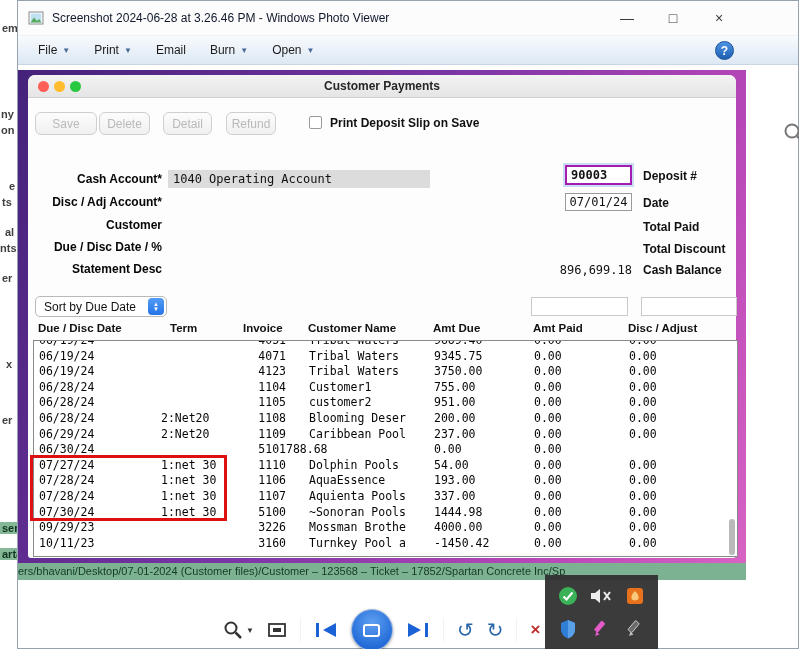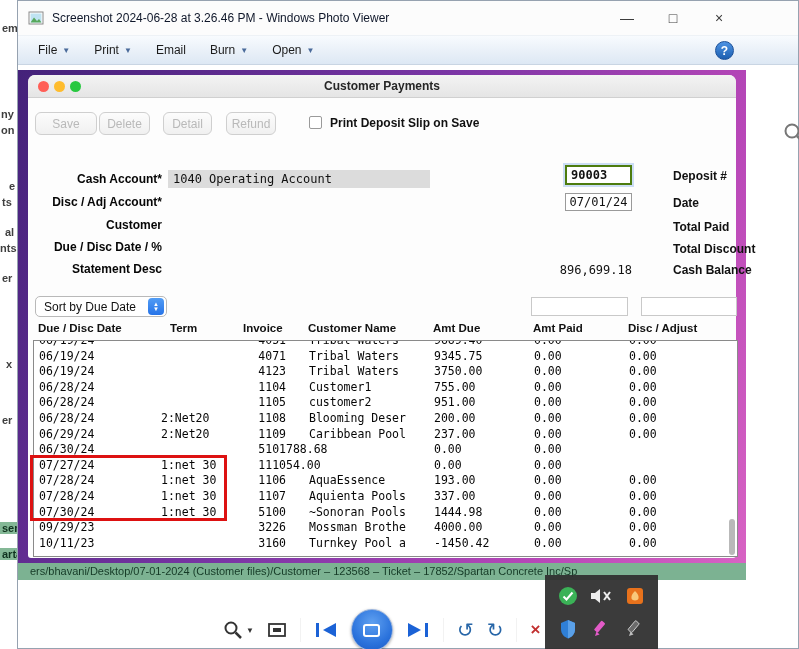--- a/index.html
+++ b/index.html
@@ -45,25 +45,25 @@
     background:linear-gradient(#fcfcfc,#f0f0f0); color:#b9b9b9; font-size:12px;
     display:flex; align-items:center; justify-content:center; }
   .chk { position:absolute; left:281px; top:41px; width:13px; height:13px; border:1px solid #9a9a9a; background:#fff; border-radius:2px; }
   .chk-label { position:absolute; left:302px; top:41px; font-weight:bold; font-size:12px; }
 
   .f-label { position:absolute; left:0; width:134px; text-align:right; font-weight:bold; font-size:12px; color:#060606; height:14px; line-height:14px; }
   .f-field { position:absolute; left:140px; width:262px; height:18px; background:#dcdcdc;
     font-family:"DejaVu Sans Mono", monospace; font-size:12px; line-height:18px; padding-left:5px; color:#111; }
 
   .dep-field { position:absolute; left:537px; top:90px; width:67px; height:20px; background:#fff;
-    border:2px solid #4d7c0f; box-shadow:0 0 0 2px rgba(110,160,230,.35);
+    border:2px solid #a21caf; box-shadow:0 0 0 2px rgba(110,160,230,.35);
     font-family:"DejaVu Sans Mono", monospace; font-weight:bold; font-size:12px; line-height:16px; padding-left:4px; }
   .date-field { position:absolute; left:537px; top:118px; width:67px; height:18px; background:#fff; border:1px solid #9a9a9a;
     font-family:"DejaVu Sans Mono", monospace; font-size:12px; line-height:16px; text-align:center; }
-  .r-label { position:absolute; left:645px; font-weight:bold; font-size:12px; white-space:nowrap; }
+  .r-label { position:absolute; left:615px; font-weight:bold; font-size:12px; white-space:nowrap; }
   .cash-balance { position:absolute; left:500px; top:188px; width:104px; text-align:right;
     font-family:"DejaVu Sans Mono", monospace; font-size:12px; }
 
   .sort-select { position:absolute; left:7px; top:221px; width:132px; height:21px; background:#fff;
     border:1px solid #b9b9b9; border-radius:5px; font-size:12px; display:flex; align-items:center; padding-left:8px; }
   .stepper { position:absolute; right:2px; top:1px; width:16px; height:17px; border-radius:4px;
     background:linear-gradient(#529df5,#2673e8); color:#fff; display:flex; flex-direction:column;
     align-items:center; justify-content:center; }
   .stepper span { font-size:6px; line-height:5px; }
 
@@ -77,21 +77,21 @@
   .grid-row:first-child { margin-top:-8px; }
   .gc { overflow:hidden; white-space:nowrap; }
   .c0 { padding-left:5px; } .c1 { padding-left:2px; } .c2 { text-align:right; }
   .c3 { padding-left:23px; } .c4,.c5,.c6 { text-align:left; }
   .grid-header .c1 { padding-left:12px; }
   .scroll-thumb { position:absolute; right:2px; top:178px; width:6px; height:36px; background:#b9b9b9; border-radius:3px; }
 
   .red-box { position:absolute; left:30px; top:455px; width:197px; height:66px; border:3px solid #dd1111; z-index:30; }
 
   .path-bar { position:absolute; left:0; top:493px; width:728px; height:17px; background:#7cb292;
-    color:#153a26; font-size:11px; line-height:17px; padding-left:12px; white-space:nowrap; overflow:hidden; }
+    color:#153a26; font-size:11px; line-height:17px; padding-left:0; white-space:nowrap; overflow:hidden; }
 
   
   .pv-toolbar { position:absolute; left:205px; top:608px; height:42px; display:flex; align-items:center; gap:13px; z-index:5; }
   .tb-sep { width:1px; height:24px; background:#c6c6c6; border-right:1px solid #f2f2f2; }
   .tb-zoom { display:flex; align-items:center; gap:3px; }
   .tb-zoom .arrow { font-size:8px; color:#333; }
   .big-btn { width:42px; height:42px; border-radius:50%; border:1px solid #9ab4dc;
     background:radial-gradient(circle at 50% 32%, #5fa0f0, #2a72dc 62%, #1b5ac4);
     box-shadow:0 1px 3px rgba(0,0,0,.35); display:flex; align-items:center; justify-content:center; }
   .slide-glyph { width:17px; height:13px; border:2px solid #fff; border-radius:3px; }
@@ -325,20 +325,21 @@
               <div class="gc c1"></div>
               <div class="gc c2">5101</div>
               <div class="gc c4">788.68</div>
               <div class="gc c5">0.00</div>
               <div class="gc c6">0.00</div>
             </div>
             <div class="grid-row">
               <div class="gc c0">07/27/24</div>
               <div class="gc c1">1:net 30</div>
               <div class="gc c2">1110</div>
+              <div class="gc c3">Dolphin Pools</div>
               <div class="gc c4">54.00</div>
               <div class="gc c5">0.00</div>
               <div class="gc c6">0.00</div>
             </div>
             <div class="grid-row">
               <div class="gc c0">07/28/24</div>
               <div class="gc c1">1:net 30</div>
               <div class="gc c2">1106</div>
               <div class="gc c3">AquaEssence</div>
               <div class="gc c4">193.00</div>

